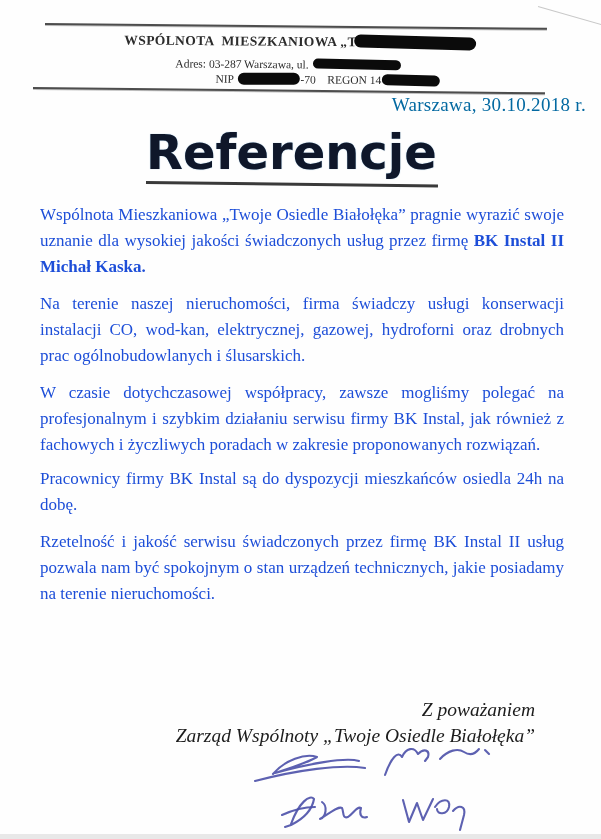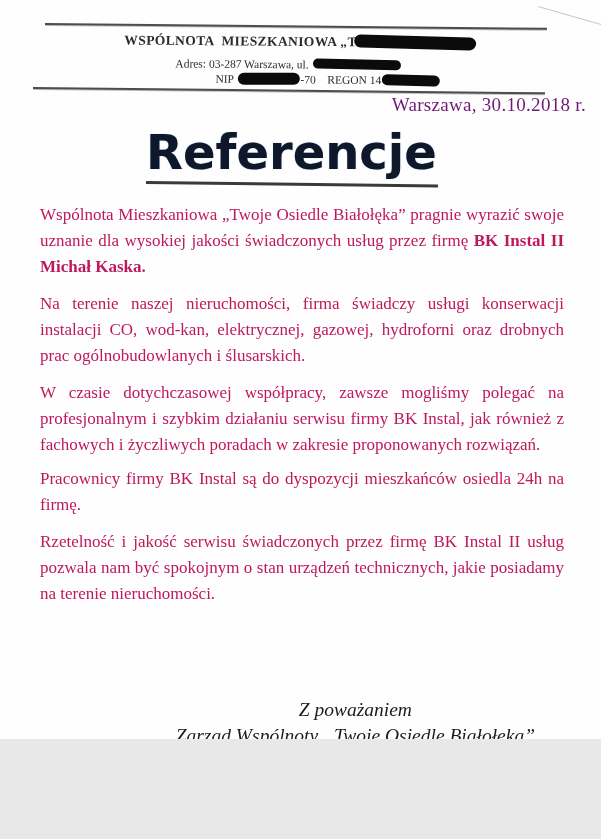--- a/index.html
+++ b/index.html
@@ -1,19 +1,19 @@
 <!DOCTYPE html>
 <html lang="pl"><head>
 <meta charset="utf-8">
 <title>Referencje</title>
 <style>
   html,body{margin:0;padding:0;background:#e8e8e8;}
   .page{
     position:relative;
-    width:601px;height:739px;
+    width:601px;height:834px;
     margin:0 auto;
     background:#fefefe;
     overflow:hidden;
     font-family:"Liberation Serif", serif;
     color:#1d1d1d;
   }
   
   .artifact-tr{
     position:absolute;top:6px;left:538px;width:78px;height:1px;
     background:#c8c8c8;transform:rotate(16deg);transform-origin:left center;
@@ -33,47 +33,47 @@
     display:inline-block;background:#0b0b0b;border-radius:7px;
     vertical-align:middle;margin:0 1px;
   }
   .r1{width:122px;height:13px;transform:rotate(1.1deg);margin-left:-3px;}
   .r2{width:88px;height:10px;transform:rotate(.8deg);}
   .r3{width:62px;height:12px;transform:rotate(-.6deg);}
   .r4{width:58px;height:11px;transform:rotate(.9deg);}
   
   .date-line{
     position:absolute;top:94px;right:15px;
-    font-size:19px;color:#701a75;letter-spacing:.3px;
+    font-size:19px;color:#0369a1;letter-spacing:.3px;
   }
   
   .letter-title{
     position:absolute;left:146px;top:124px;
     font-family:"DejaVu Sans", sans-serif;
     font-weight:bold;font-size:48px;letter-spacing:0px;
     color:#0f172a;
     text-shadow:0 0 1px rgba(27,121,189,.5);
   }
   .title-underline{
     position:absolute;left:146px;top:181px;width:292px;height:2.5px;
     background:#3a3a3a;transform:rotate(0.7deg);transform-origin:left center;
   }
   
   .letter-body{
     position:absolute;left:40px;top:202px;width:524px;
     font-size:17px;line-height:26px;text-align:justify;
-    color:#be185d;
+    color:#1d4ed8;
   }
   .letter-body p{margin:0 0 11px;}
   .letter-body p.tight{margin-bottom:8px;}
   .letter-body strong{font-weight:bold;}
   
   .closing{
     position:absolute;top:697px;right:66px;
-    text-align:center;font-style:italic;font-size:19.5px;line-height:26px;
+    text-align:right;font-style:italic;font-size:19.5px;line-height:26px;
     color:#1c1c1c;
   }
   
   .signatures{position:absolute;left:225px;top:744px;}
   .signatures path{fill:none;stroke:#4b50a8;stroke-width:2.1;stroke-linecap:round;stroke-linejoin:round;opacity:.9;}
 </style>
 </head>
 <body>
 
 <div class="page">
@@ -98,21 +98,21 @@
 
   <div class="date-line">Warszawa, 30.10.2018 r.</div>
 
   <div class="letter-title">Referencje</div>
   <div class="title-underline"></div>
 
   <div class="letter-body">
     <p><span>Wspólnota Mieszkaniowa „Twoje Osiedle Białołęka” pragnie wyrazić swoje uznanie dla wysokiej jakości świadczonych usług przez firmę </span><strong>BK Instal II Michał Kaska.</strong></p>
     <p>Na terenie naszej nieruchomości, firma świadczy usługi konserwacji instalacji CO, wod-kan, elektrycznej, gazowej, hydroforni oraz drobnych prac ogólnobudowlanych i ślusarskich.</p>
     <p class="tight">W czasie dotychczasowej współpracy, zawsze mogliśmy polegać na profesjonalnym i szybkim działaniu serwisu firmy BK Instal, jak również z fachowych i życzliwych poradach w zakresie proponowanych rozwiązań.</p>
-    <p>Pracownicy firmy BK Instal są do dyspozycji mieszkańców osiedla 24h na firmę.</p>
+    <p>Pracownicy firmy BK Instal są do dyspozycji mieszkańców osiedla 24h na dobę.</p>
     <p>Rzetelność i jakość serwisu świadczonych przez firmę BK Instal II usług pozwala nam być spokojnym o stan urządzeń technicznych, jakie posiadamy na terenie nieruchomości.</p>
   </div>
 
   <div class="closing">
     <div>Z poważaniem</div>
     <div>Zarząd Wspólnoty „Twoje Osiedle Białołęka”</div>
   </div>
 
   <svg class="signatures" width="300" height="92" viewBox="0 0 300 92">
 

